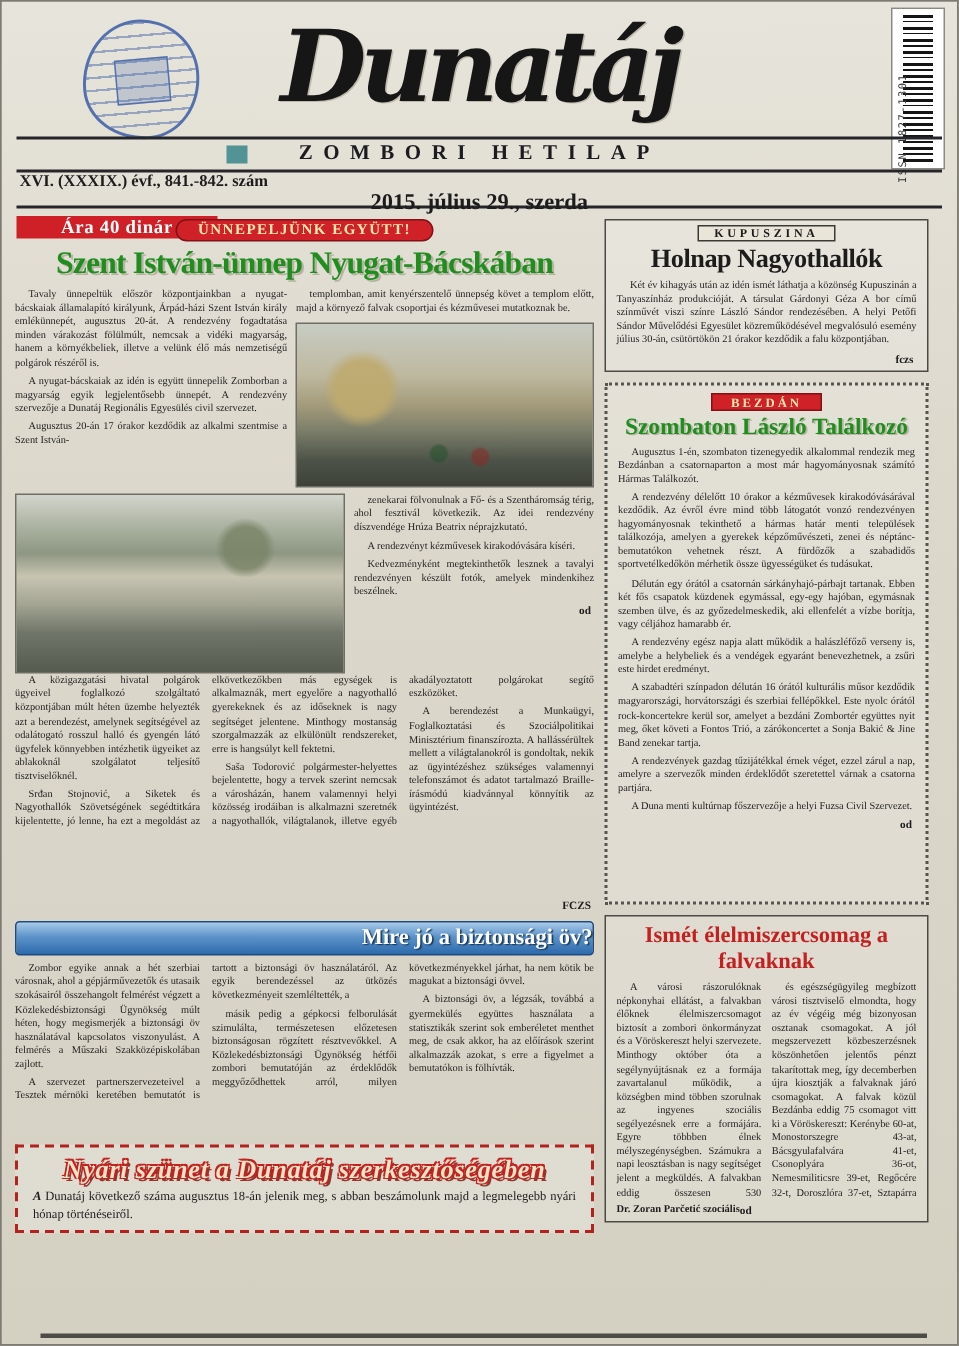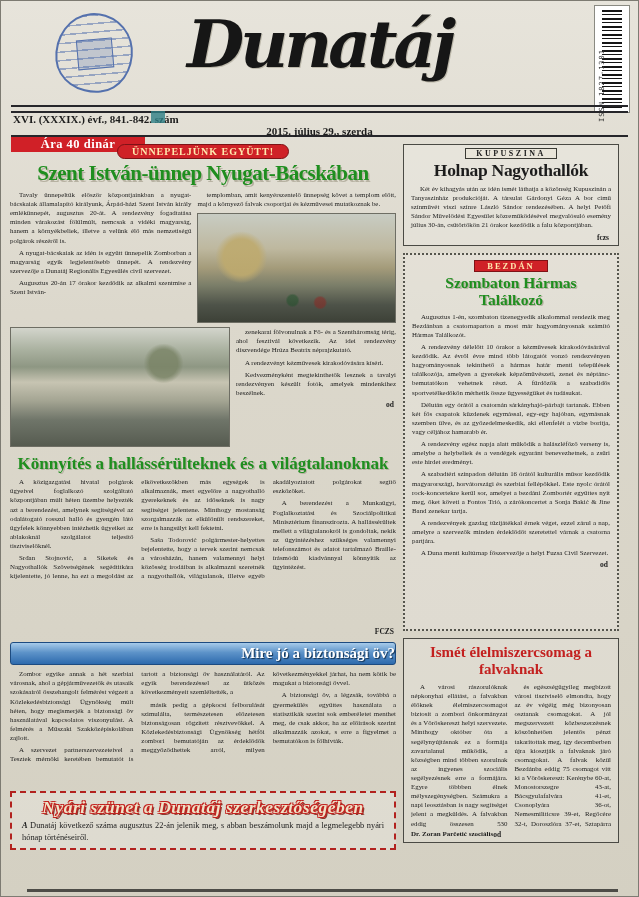--- a/index.html
+++ b/index.html
@@ -4,21 +4,21 @@
 <style>
   * { margin:0; padding:0; box-sizing:border-box; }
   html,body { background:#8f8d85; }
   .page {
     width:639px; height:897px; margin:0 auto; position:relative; overflow:hidden;
     background:linear-gradient(180deg,#e7e4db 0%,#dcd8cc 35%,#d8d4c7 70%,#d4d0c2 100%);
     font-family:"Liberation Serif", serif; color:#1c1c1c;
     border:1px solid #7d7b72;
   }
   
-  .mast-row { position:relative; height:104px; }
+  .mast-row { position:relative; height:90px; }
   .stamp {
     position:absolute; left:54px; top:12px; width:78px; height:80px;
     border:2px solid #3c5ea6; border-radius:50% 50% 46% 54%/55% 48% 52% 45%;
     transform:rotate(-5deg); opacity:.85;
     background:
       repeating-linear-gradient(0deg, transparent 0 7px, rgba(60,94,166,.55) 7px 8.5px);
   }
   .stamp-inner {
     position:absolute; left:20px; top:24px; width:36px; height:30px;
     border:1.5px solid #3c5ea6; background:rgba(60,94,166,.25);
@@ -45,21 +45,21 @@
     margin:0 10px; border-top:2px solid #26262a; border-bottom:2px solid #26262a;
     text-align:center; font-weight:bold; letter-spacing:7px; font-size:14px; padding:2px 0;
     color:#1b1b20; position:relative;
   }
   .band-mark { position:absolute; left:140px; top:4px; width:14px; height:12px; background:#2e7f86; opacity:.8; }
   .info {
     margin:0 10px; height:24px; display:flex; align-items:stretch;
     border-bottom:2px solid #26262a; font-weight:bold;flex-direction:column;
   }
   .info-issue { flex:1.2; font-size:11px; display:flex; align-items:center; padding-left:2px; }
-  .info-date  { flex:1;   font-size:11px; display:flex; align-items:center; justify-content:center;text-align:center; }
+  .info-date  { flex:1;   font-size:15px; display:flex; align-items:center; justify-content:center;text-align:center; }
   .info-price {
     width:134px; background:#d02027; color:#fff; font-size:12.5px;
     display:flex; align-items:center; justify-content:center; letter-spacing:.5px;
   }
   
   .content { display:flex; gap:7px; padding:7px 19px 0 9px; }
   .col-left { width:386px; }
   .col-right { flex:1; display:flex; flex-direction:column; }
   p.small { font-size:6.9px; line-height:1.32; text-align:justify; margin-bottom:3px; text-indent:9px; }
   .sign { text-align:right; font-weight:bold; font-size:7.5px; padding-right:2px; }
@@ -152,20 +152,21 @@
     </div>
     <div class="mast-title">Dunatáj</div>
     <div class="barcode-wrap">
       <div class="barcode"></div>
     </div>
     <div class="issn">ISSN 1827-1301</div>
   </div>
 
   <div class="band">
     <span class="band-mark"></span>
+    <span>ZOMBORI HETILAP</span>
   </div>
 
   <div class="info">
     <div class="info-issue">XVI. (XXXIX.) évf., 841.-842. szám</div>
     <div class="info-date">2015. július 29., szerda</div>
     <div class="info-price">Ára 40 dinár</div>
   </div>
 
   <div class="content">
 
@@ -192,21 +193,20 @@
           <div class="a1-rowB-text">
             <p class="small">zenekarai fölvonulnak a Fő- és a Szentháromság térig, ahol fesztivál következik. Az idei rendezvény díszvendége Hrúza Beatrix néprajzkutató.</p>
             <p class="small">A rendezvényt kézművesek kirakodóvására kíséri.</p>
             <p class="small">Kedvezményként megtekinthetők lesznek a tavalyi rendezvényen készült fotók, amelyek mindenkihez beszélnek.</p>
             <div class="sign">od</div>
           </div>
         </div>
       </div>
 
       <div>
-        <div class="headline2">Könnyítés a hallássérülteknek és a világtalanoknak</div>
         <div class="cols3">
           <p class="small">A közigazgatási hivatal polgárok ügyeivel foglalkozó szolgáltató központjában múlt héten üzembe helyezték azt a berendezést, amelynek segítségével az odalátogató rosszul halló és gyengén látó ügyfelek könnyebben intézhetik ügyeiket az ablakoknál szolgálatot teljesítő tisztviselőknél.</p>
           <p class="small">Srđan Stojnović, a Siketek és Nagyothallók Szövetségének segédtitkára kijelentette, jó lenne, ha ezt a megoldást az elkövetkezőkben más egységek is alkalmaznák, mert egyelőre a nagyothalló gyerekeknek és az időseknek is nagy segítséget jelentene. Minthogy mostanság szorgalmazzák az elkülönült rendszereket, erre is hangsúlyt kell fektetni.</p>
           <p class="small">Saša Todorović polgármester-helyettes bejelentette, hogy a tervek szerint nemcsak a városházán, hanem valamennyi helyi közösség irodáiban is alkalmazni szeretnék a nagyothallók, világtalanok, illetve egyéb akadályoztatott polgárokat segítő eszközöket.</p>
           <p class="small">A berendezést a Munkaügyi, Foglalkoztatási és Szociálpolitikai Minisztérium finanszírozta. A hallássérültek mellett a világtalanokról is gondoltak, nekik az ügyintézéshez szükséges valamennyi telefonszámot és adatot tartalmazó Braille-írásmódú kiadvánnyal könnyítik az ügyintézést.</p>
         </div>
         <div class="sign">FCZS</div>
       </div>
 
       <div>
@@ -214,37 +214,37 @@
         <div class="cols3b">
           <p class="small">Zombor egyike annak a hét szerbiai városnak, ahol a gépjárművezetők és utasaik szokásairól összehangolt felmérést végzett a Közlekedésbiztonsági Ügynökség múlt héten, hogy megismerjék a biztonsági öv használatával kapcsolatos viszonyulást. A felmérés a Műszaki Szakközépiskolában zajlott.</p>
           <p class="small">A szervezet partnerszervezeteivel a Tesztek mérnöki keretében bemutatót is tartott a biztonsági öv használatáról. Az egyik berendezéssel az ütközés következményeit szemléltették, a</p>
           <p class="small">másik pedig a gépkocsi felborulását szimulálta, természetesen előzetesen biztonságosan rögzített résztvevőkkel. A Közlekedésbiztonsági Ügynökség hétfői zombori bemutatóján az érdeklődők meggyőződhettek arról, milyen következményekkel járhat, ha nem kötik be magukat a biztonsági övvel.</p>
           <p class="small">A biztonsági öv, a légzsák, továbbá a gyermekülés együttes használata a statisztikák szerint sok emberéletet menthet meg, de csak akkor, ha az előírások szerint alkalmazzák azokat, s erre a figyelmet a bemutatókon is fölhívták.</p>
         </div>
       </div>
 
       <div class="notice">
         <div class="notice-head">Nyári szünet a Dunatáj szerkesztőségében</div>
-        <div class="notice-body">A Dunatáj következő száma augusztus 22-án jelenik meg, s abban beszámolunk majd a legmelegebb nyári hónap történéseiről.</div>
+        <div class="notice-body">A Dunatáj következő száma augusztus 18-án jelenik meg, s abban beszámolunk majd a legmelegebb nyári hónap történéseiről.</div>
       </div>
 
     </div>
 
     <div class="col-right">
 
       <div class="box">
         <div class="kup-label">KUPUSZINA</div>
         <div class="kup-head">Holnap Nagyothallók</div>
         <p class="small">Két év kihagyás után az idén ismét láthatja a közönség Kupuszinán a Tanyaszínház produkcióját. A társulat Gárdonyi Géza A bor című színművét viszi színre László Sándor rendezésében. A helyi Petőfi Sándor Művelődési Egyesület közreműködésével megvalósuló esemény július 30-án, csütörtökön 21 órakor kezdődik a falu központjában.</p>
         <div class="sign">fczs</div>
       </div>
 
       <div class="box bez">
         <div class="bez-label">BEZDÁN</div>
-        <div class="bez-head">Szombaton Hármas Találkozó</div>
+        <div class="bez-head">Szombaton László Találkozó</div>
         <p class="small">Augusztus 1-én, szombaton tizenegyedik alkalommal rendezik meg Bezdánban a csatornaparton a most már hagyományosnak számító Hármas Találkozót.</p>
         <p class="small">A rendezvény délelőtt 10 órakor a kézművesek kirakodóvásárával kezdődik. Az évről évre mind több látogatót vonzó rendezvényen hagyományosnak tekinthető a hármas határ menti települések találkozója, amelyen a gyerekek képzőművészeti, zenei és néptánc-bemutatókon vehetnek részt. A fürdőzők a szabadidős sportvetélkedőkön mérhetik össze ügyességüket és tudásukat.</p>
         <p class="small">Délután egy órától a csatornán sárkányhajó-párbajt tartanak. Ebben két fős csapatok küzdenek egymással, egy-egy hajóban, egymásnak szemben ülve, és az győzedelmeskedik, aki ellenfelét a vízbe borítja, vagy céljához hamarabb ér.</p>
         <p class="small">A rendezvény egész napja alatt működik a halászléfőző verseny is, amelybe a helybeliek és a vendégek egyaránt benevezhetnek, a zsűri este hirdet eredményt.</p>
         <p class="small">A szabadtéri színpadon délután 16 órától kulturális műsor kezdődik magyarországi, horvátországi és szerbiai fellépőkkel. Este nyolc órától rock-koncertekre kerül sor, amelyet a bezdáni Zombortér együttes nyit meg, őket követi a Fontos Trió, a zárókoncertet a Sonja Bakić &amp; Jine Band zenekar tartja.</p>
         <p class="small">A rendezvények gazdag tűzijátékkal érnek véget, ezzel zárul a nap, amelyre a szervezők minden érdeklődőt szeretettel várnak a csatorna partjára.</p>
         <p class="small">A Duna menti kultúrnap főszervezője a helyi Fuzsa Civil Szervezet.</p>
         <div class="sign">od</div>
       </div>
 

